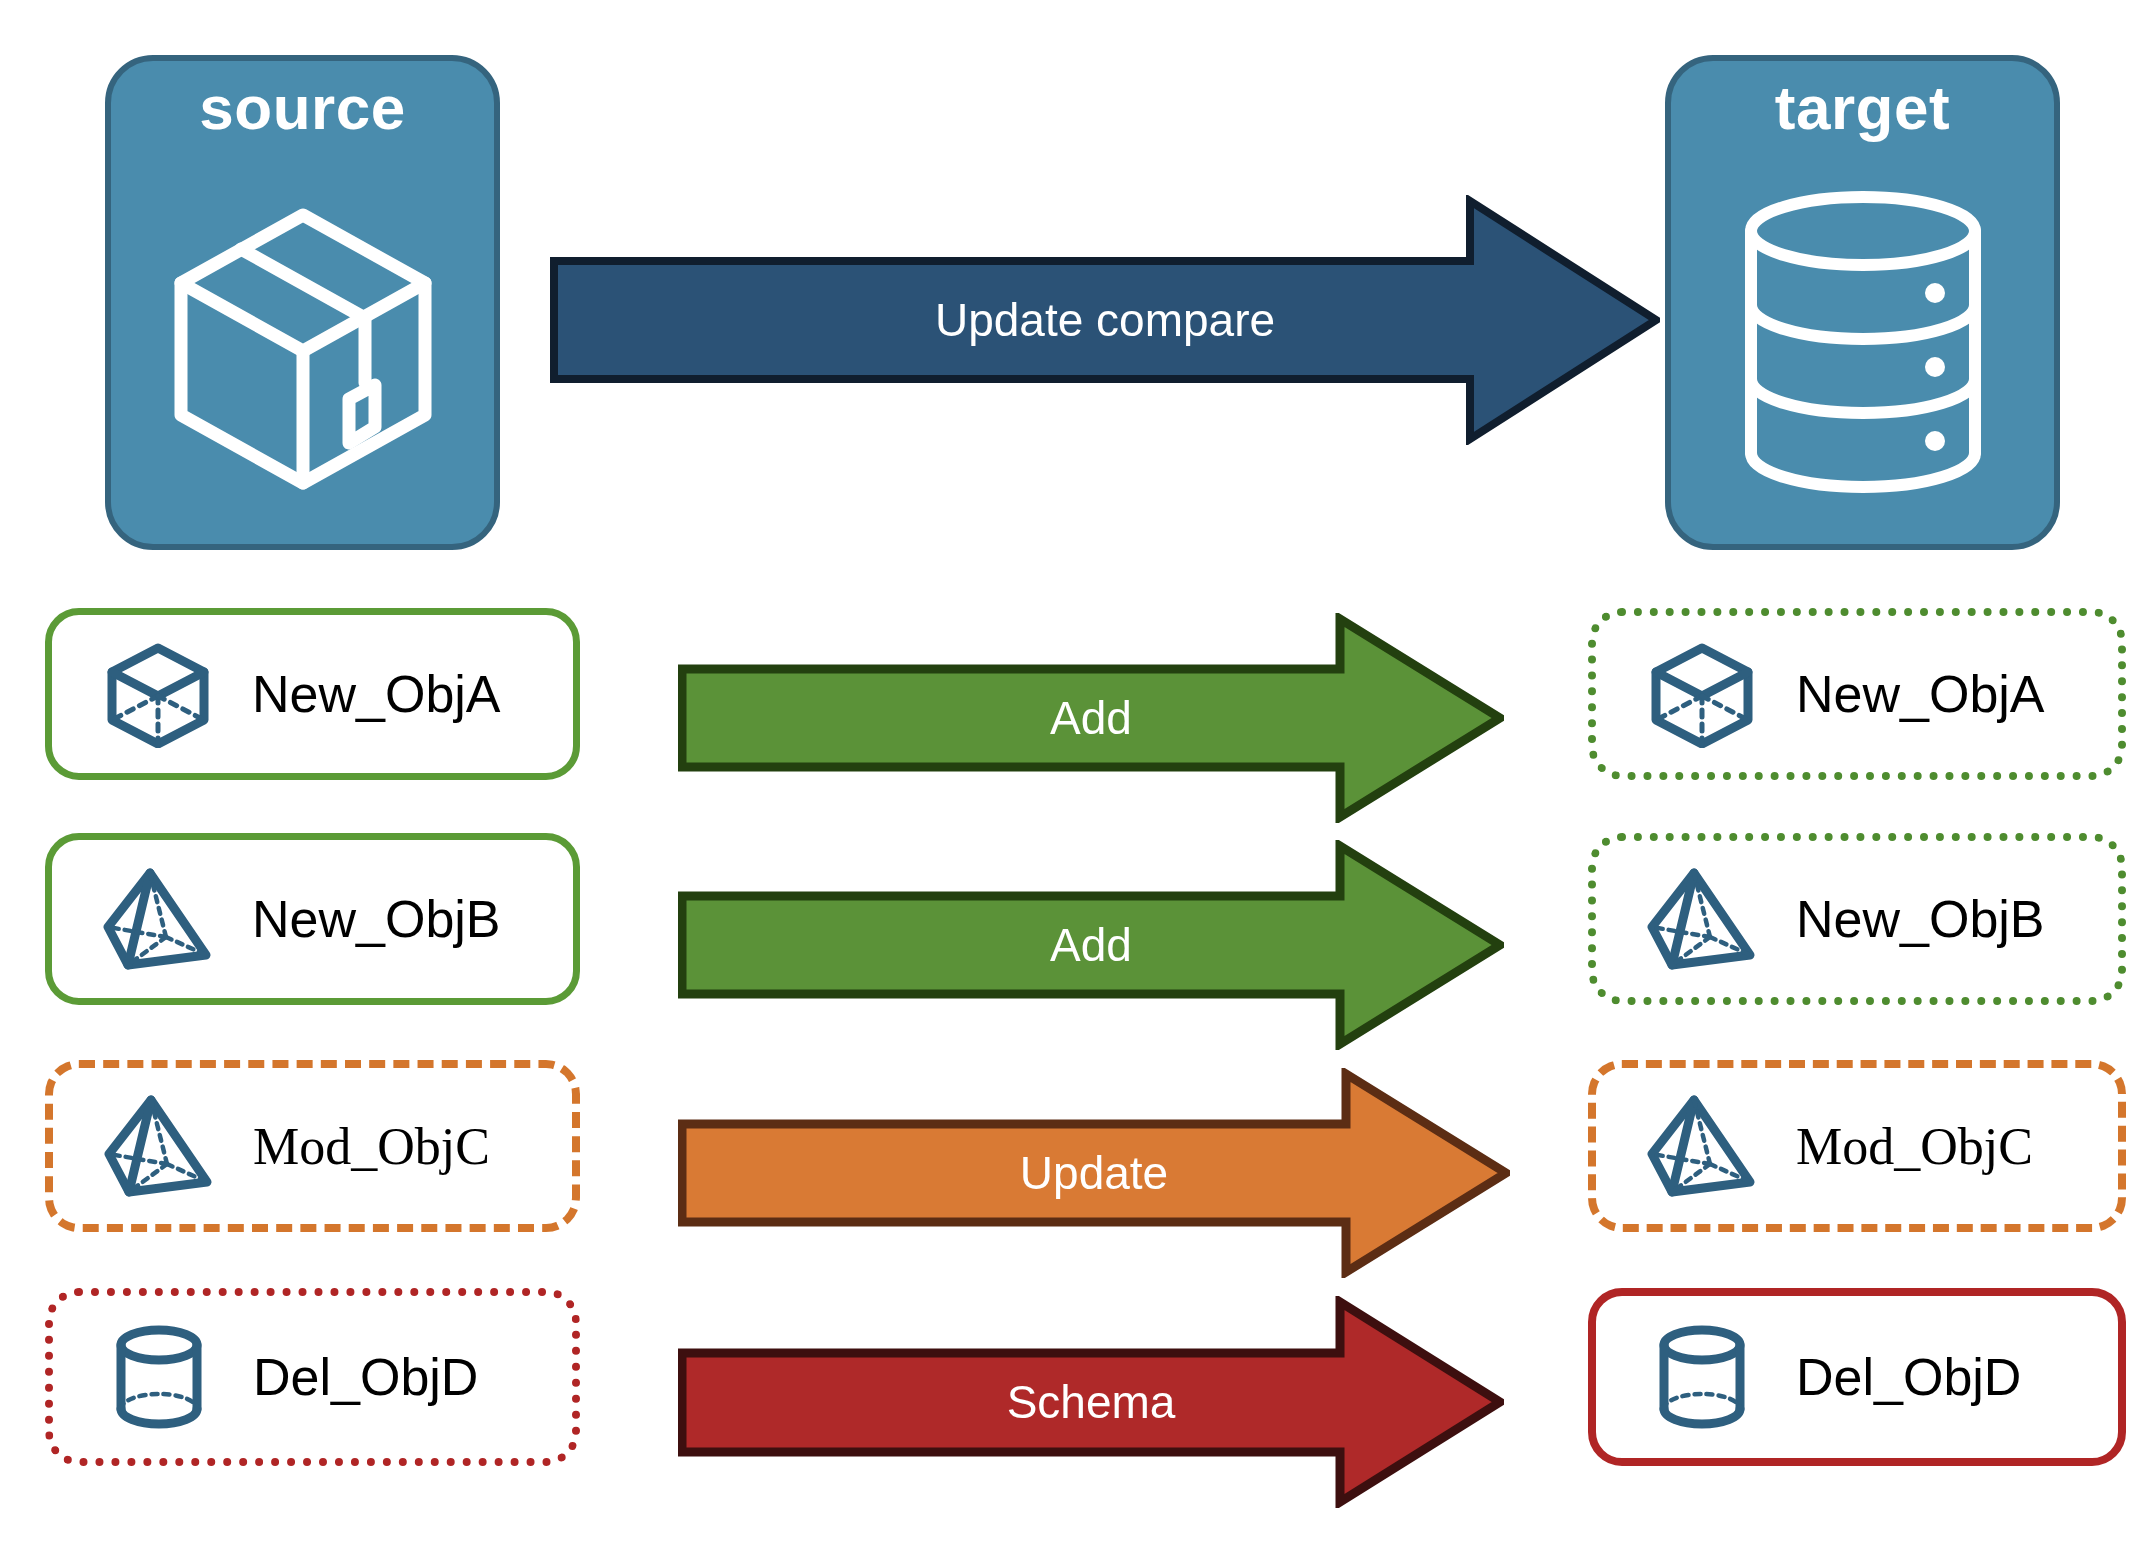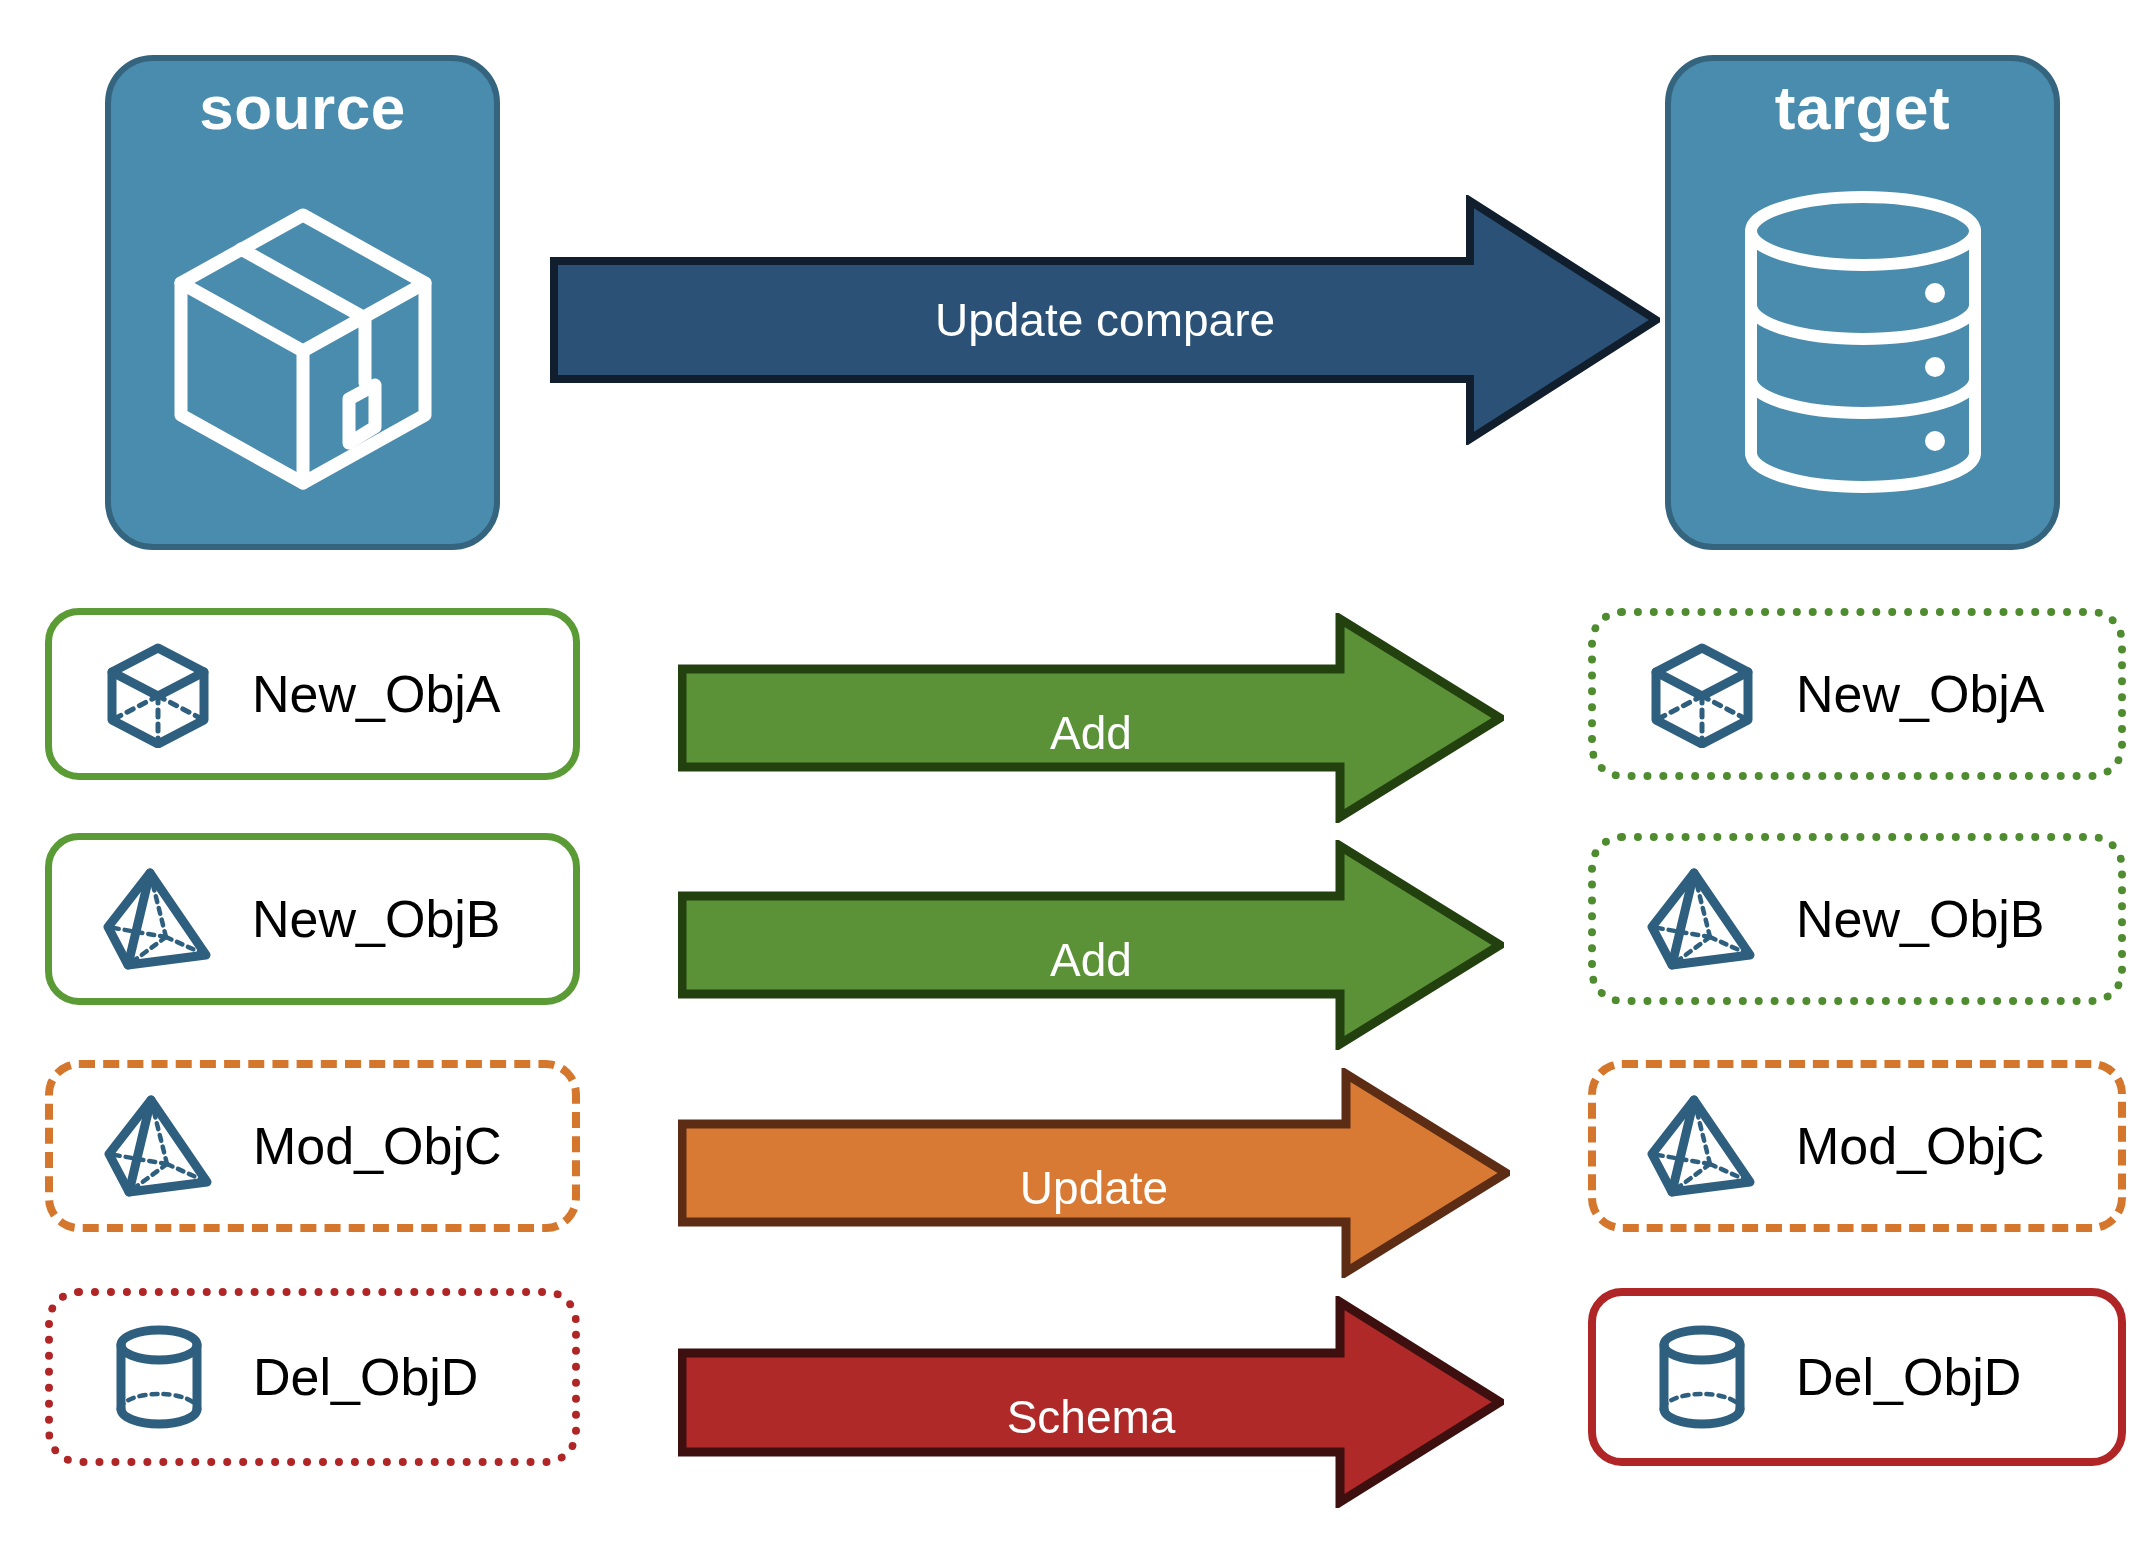--- a/index.html
+++ b/index.html
@@ -23,27 +23,27 @@
 
   
   .objcard{position:absolute;box-sizing:border-box;background:#ffffff;border-radius:34px;
            display:flex;align-items:center;}
   .objcard .oc-icon{width:120px;display:flex;align-items:center;justify-content:center;
            margin-left:46px;flex:none;}
   .objcard .oc-label{font-size:52px;color:#000000;margin-left:34px;white-space:nowrap;}
 
   .b-green-solid {border:7px solid #5B9B36;}
   .b-green-dotted{border:8px dotted #4E8C2F;}
-  .b-orange-dash {border:8px dashed #D4762C;}
+  .b-orange-dash {border:8px dashed #D4762C;font-family:Liberation Serif, serif;}
   .b-red-dotted  {border:8px dotted #B02525;}
   .b-red-solid   {border:8px solid #B02525;}
 
   
   .actarrow{position:absolute;}
-  .actarrow .aa-label{position:absolute;left:0;top:15px;width:100%;height:100%;
+  .actarrow .aa-label{position:absolute;left:0;top:0;width:100%;height:100%;
            display:flex;align-items:center;justify-content:center;
            color:#ffffff;font-size:46px;pointer-events:none;}
 </style>
 </head>
 <body>
 
 <div id="stage">
 
   <div class="endpoint" id="ep-source" style="left:105px;top:55px;width:395px;height:495px;background:#4A8CAD;border:6px solid #35647E;">
     <div class="ep-title">source</div>

